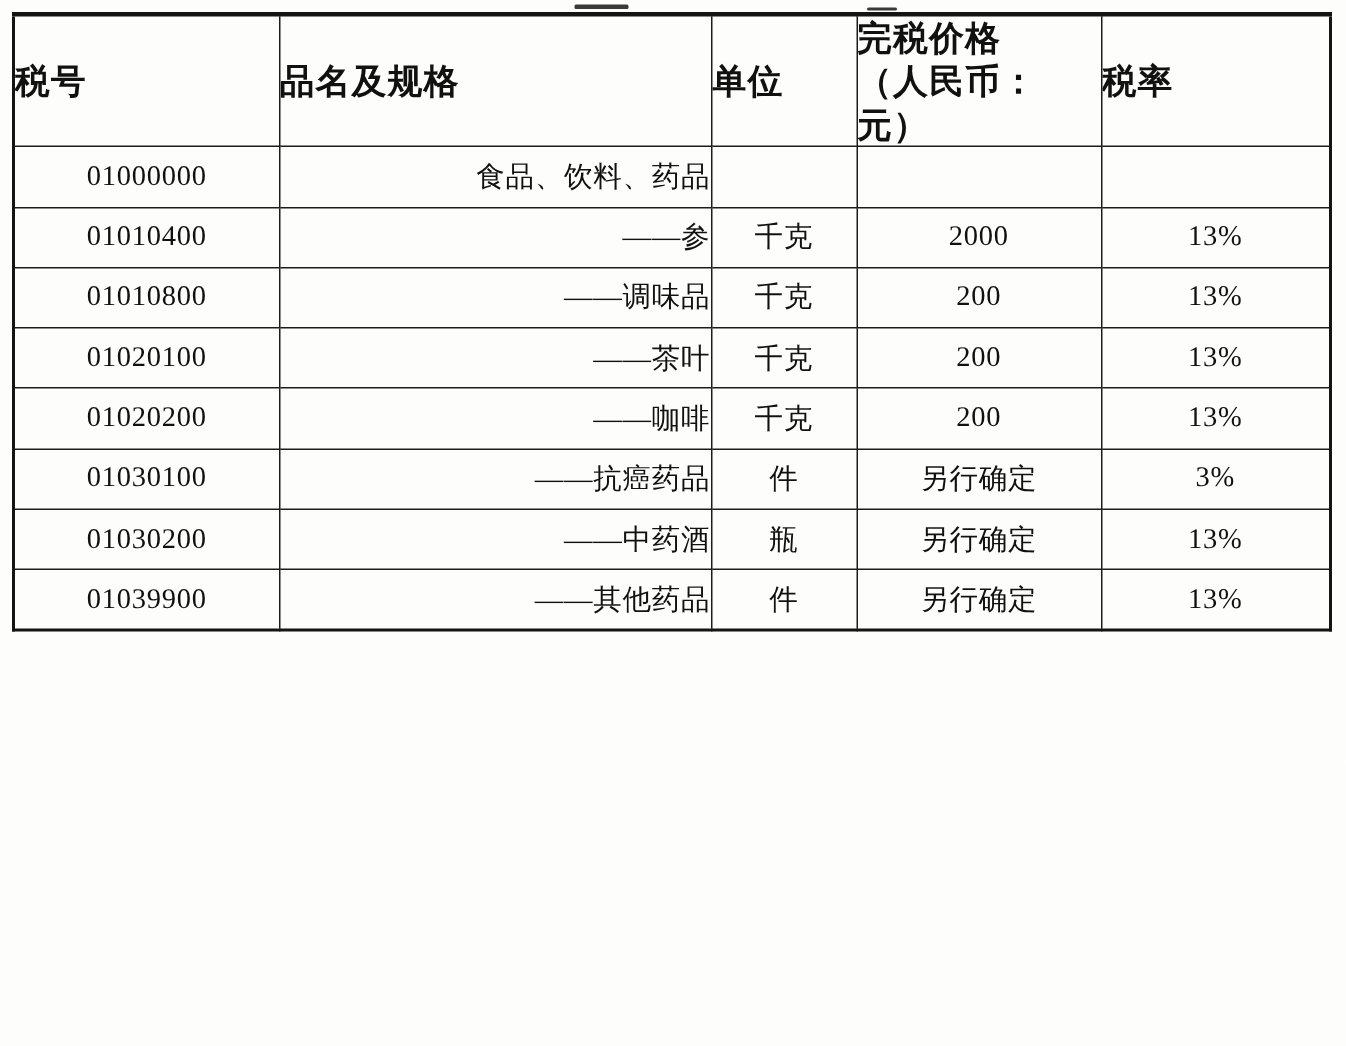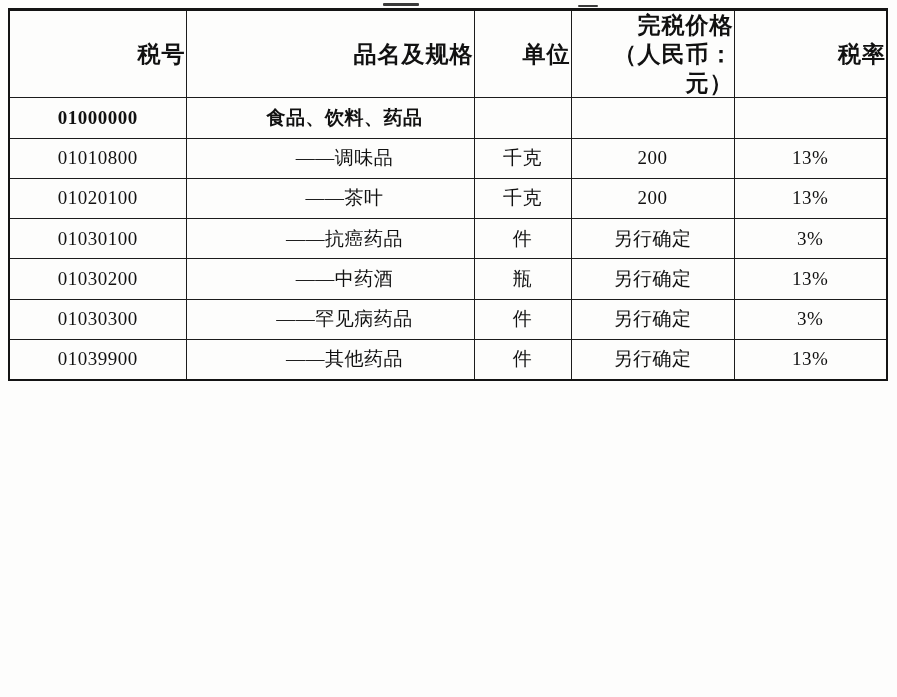--- a/index.html
+++ b/index.html
@@ -28,39 +28,39 @@
   table.tariff th, table.tariff td {
     border: 1.5px solid #1c1c1c;
     overflow: hidden;
   }
   table.tariff { border: 2.5px solid #141414; border-top-width: 3px; }
   thead tr { height: 77px; }
   thead th {
     font-family: "Liberation Sans", "DejaVu Sans", sans-serif;
     font-weight: 700;
     font-size: 23px;
-    text-align: right;
+    text-align: left;
     vertical-align: middle;
     white-space: pre-line;
     line-height: 1.25;
     letter-spacing: 1px;
   }
   tbody tr { height: 40.3px; }
   tbody td {
     font-size: 19px;
     vertical-align: middle;
     text-align: center;
     letter-spacing: 0.5px;
   }
   tbody td.name-cell {
-    text-align: center;
+    text-align: right;
     padding-left: 29px;
   }
   tbody tr.section td {
-    font-weight: 700;
+    font-weight: 400;
   }
   .scan-mark {
     position: absolute;
     background: #3a3a3a;
     border-radius: 1px;
   }
   .scan-dot {
     position: absolute;
     width: 3px;
     height: 3px;
@@ -99,55 +99,62 @@
     </thead>
     <tbody>
         <tr class="section">
       <td>01000000</td>
       <td class="name-cell">食品、饮料、药品</td>
       <td></td>
       <td></td>
       <td></td>
     </tr>
         <tr>
+      <td>01010400</td>
+      <td class="name-cell">——参</td>
+      <td>千克</td>
+      <td>2000</td>
+      <td>13%</td>
+    </tr>
+        <tr>
       <td>01010800</td>
       <td class="name-cell">——调味品</td>
       <td>千克</td>
       <td>200</td>
       <td>13%</td>
     </tr>
         <tr>
       <td>01020100</td>
       <td class="name-cell">——茶叶</td>
+      <td>千克</td>
+      <td>200</td>
+      <td>13%</td>
+    </tr>
+        <tr>
+      <td>01020200</td>
+      <td class="name-cell">——咖啡</td>
       <td>千克</td>
       <td>200</td>
       <td>13%</td>
     </tr>
         <tr>
       <td>01030100</td>
       <td class="name-cell">——抗癌药品</td>
       <td>件</td>
       <td>另行确定</td>
       <td>3%</td>
     </tr>
         <tr>
       <td>01030200</td>
       <td class="name-cell">——中药酒</td>
       <td>瓶</td>
       <td>另行确定</td>
       <td>13%</td>
     </tr>
         <tr>
-      <td>01030300</td>
-      <td class="name-cell">——罕见病药品</td>
-      <td>件</td>
-      <td>另行确定</td>
-      <td>3%</td>
-    </tr>
-        <tr>
       <td>01039900</td>
       <td class="name-cell">——其他药品</td>
       <td>件</td>
       <td>另行确定</td>
       <td>13%</td>
     </tr>
       </tbody>
   </table>
 
 </div>

